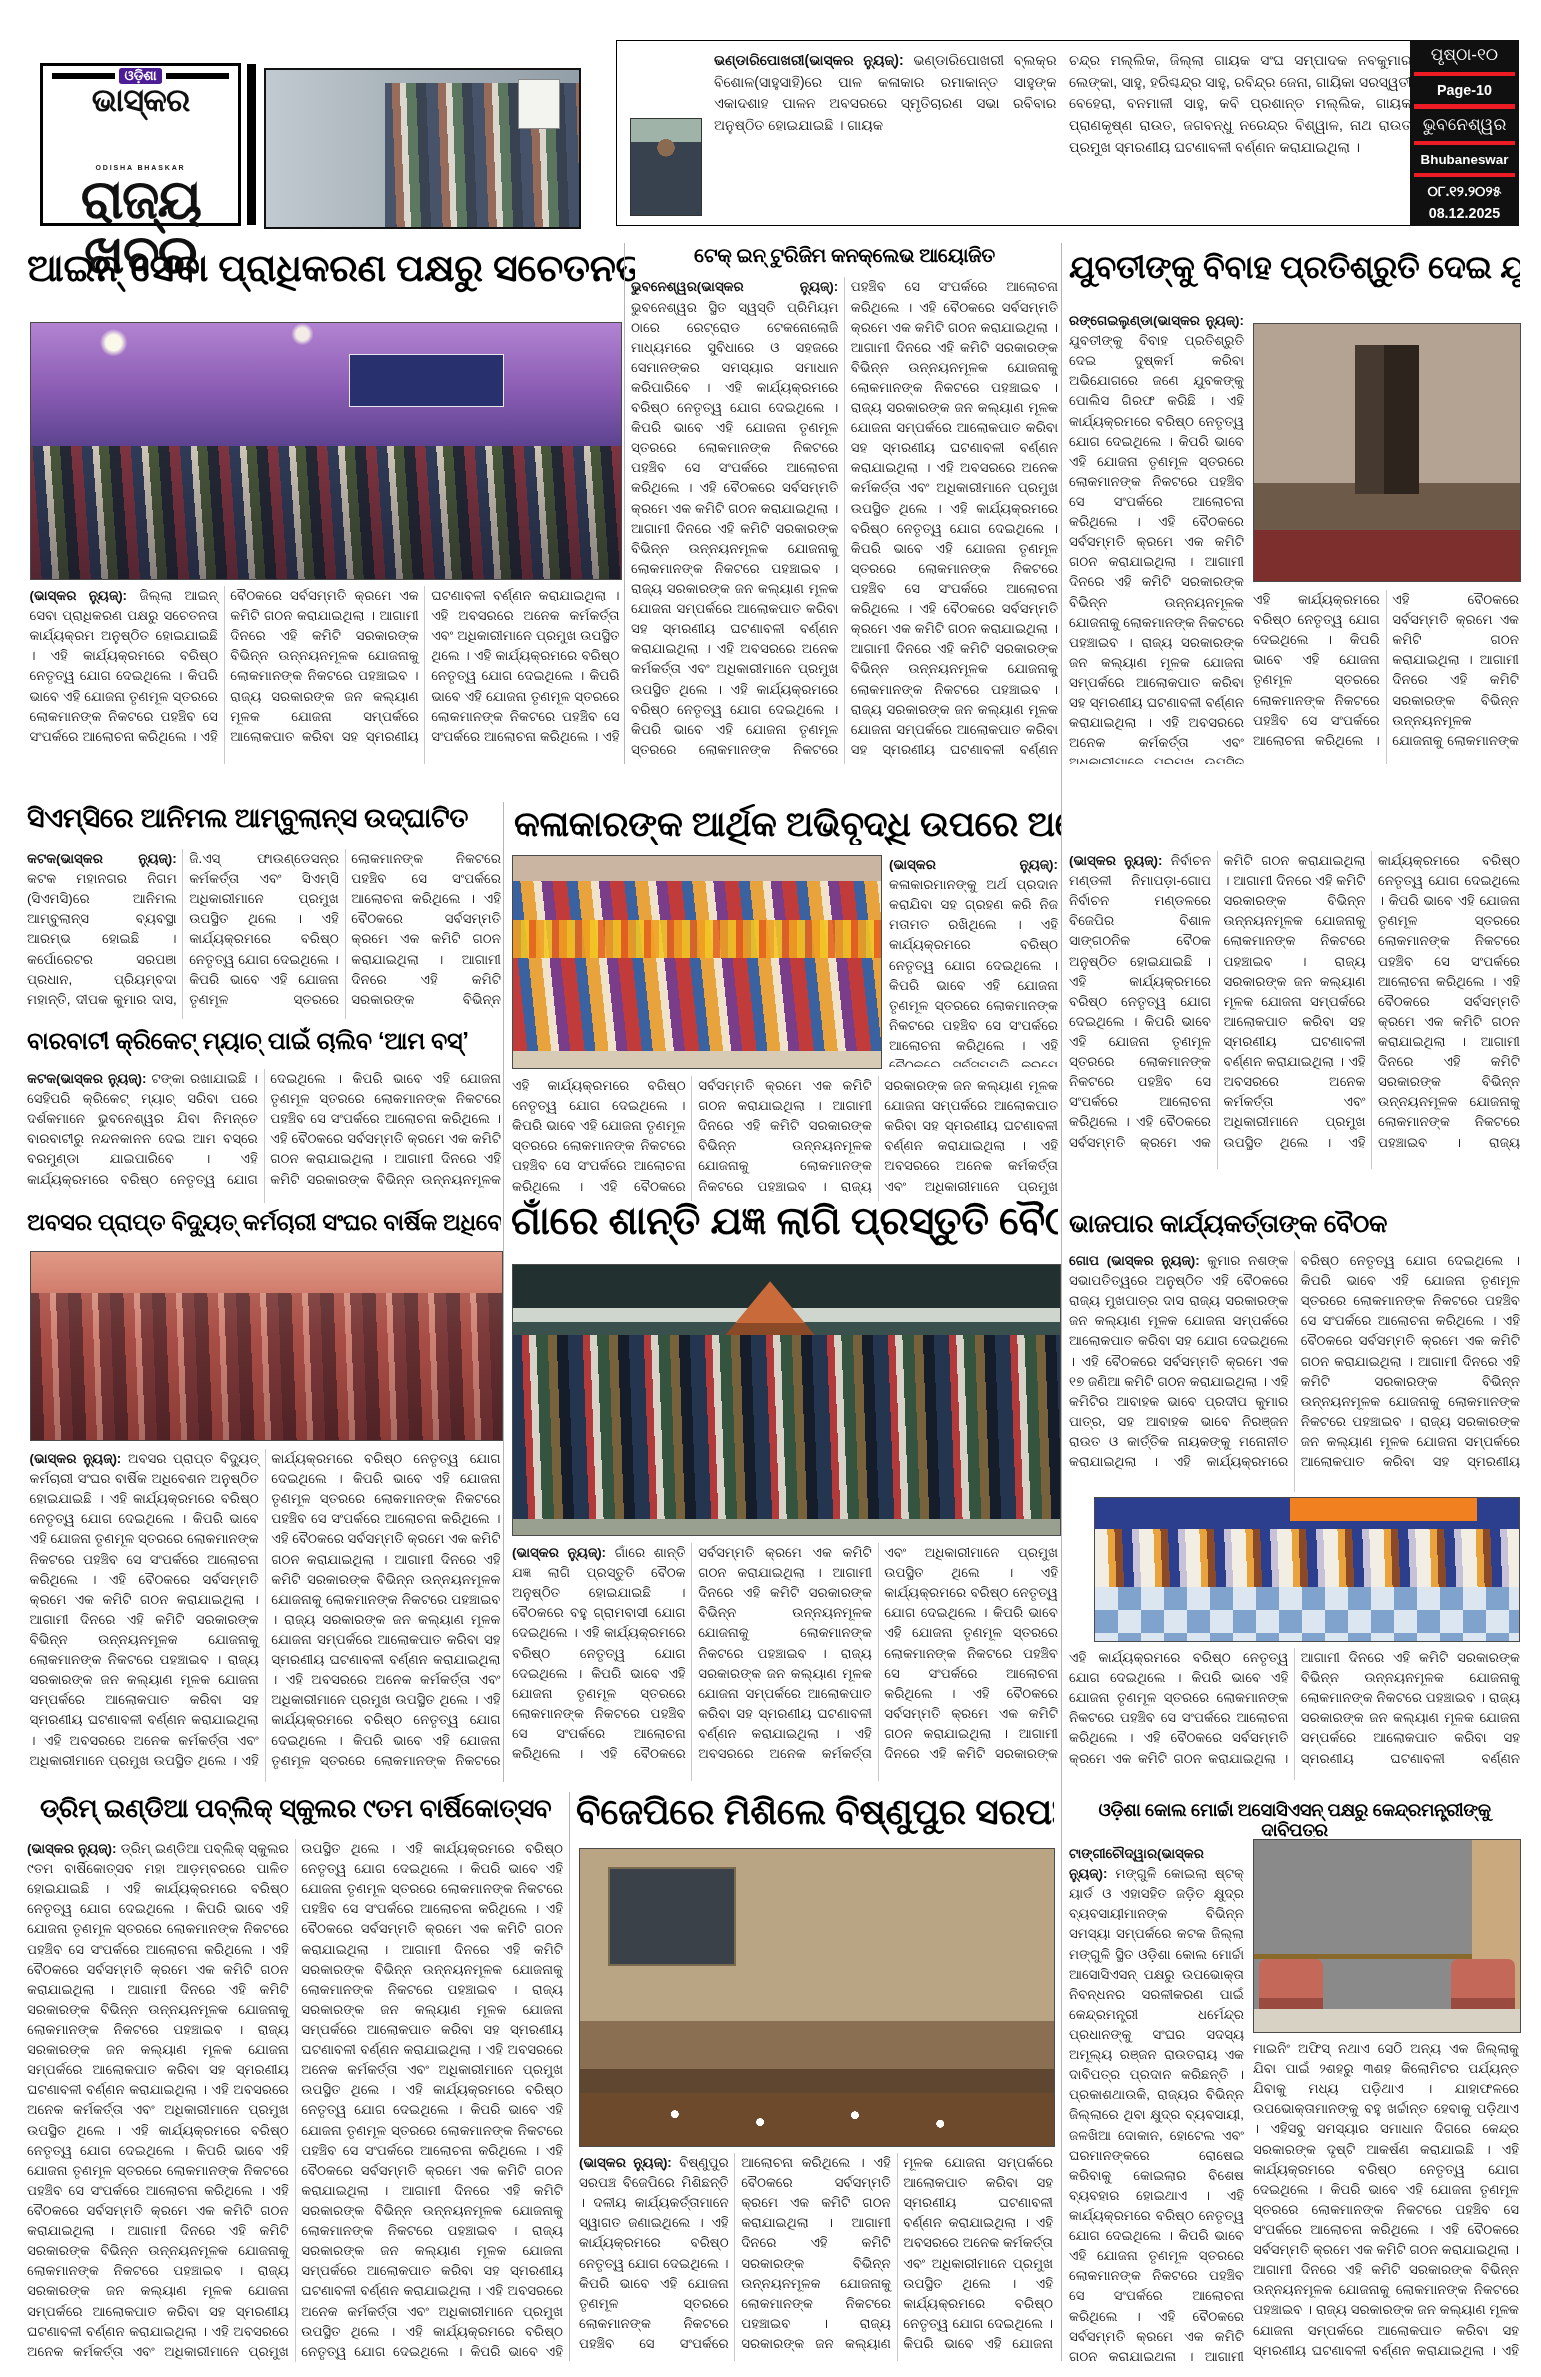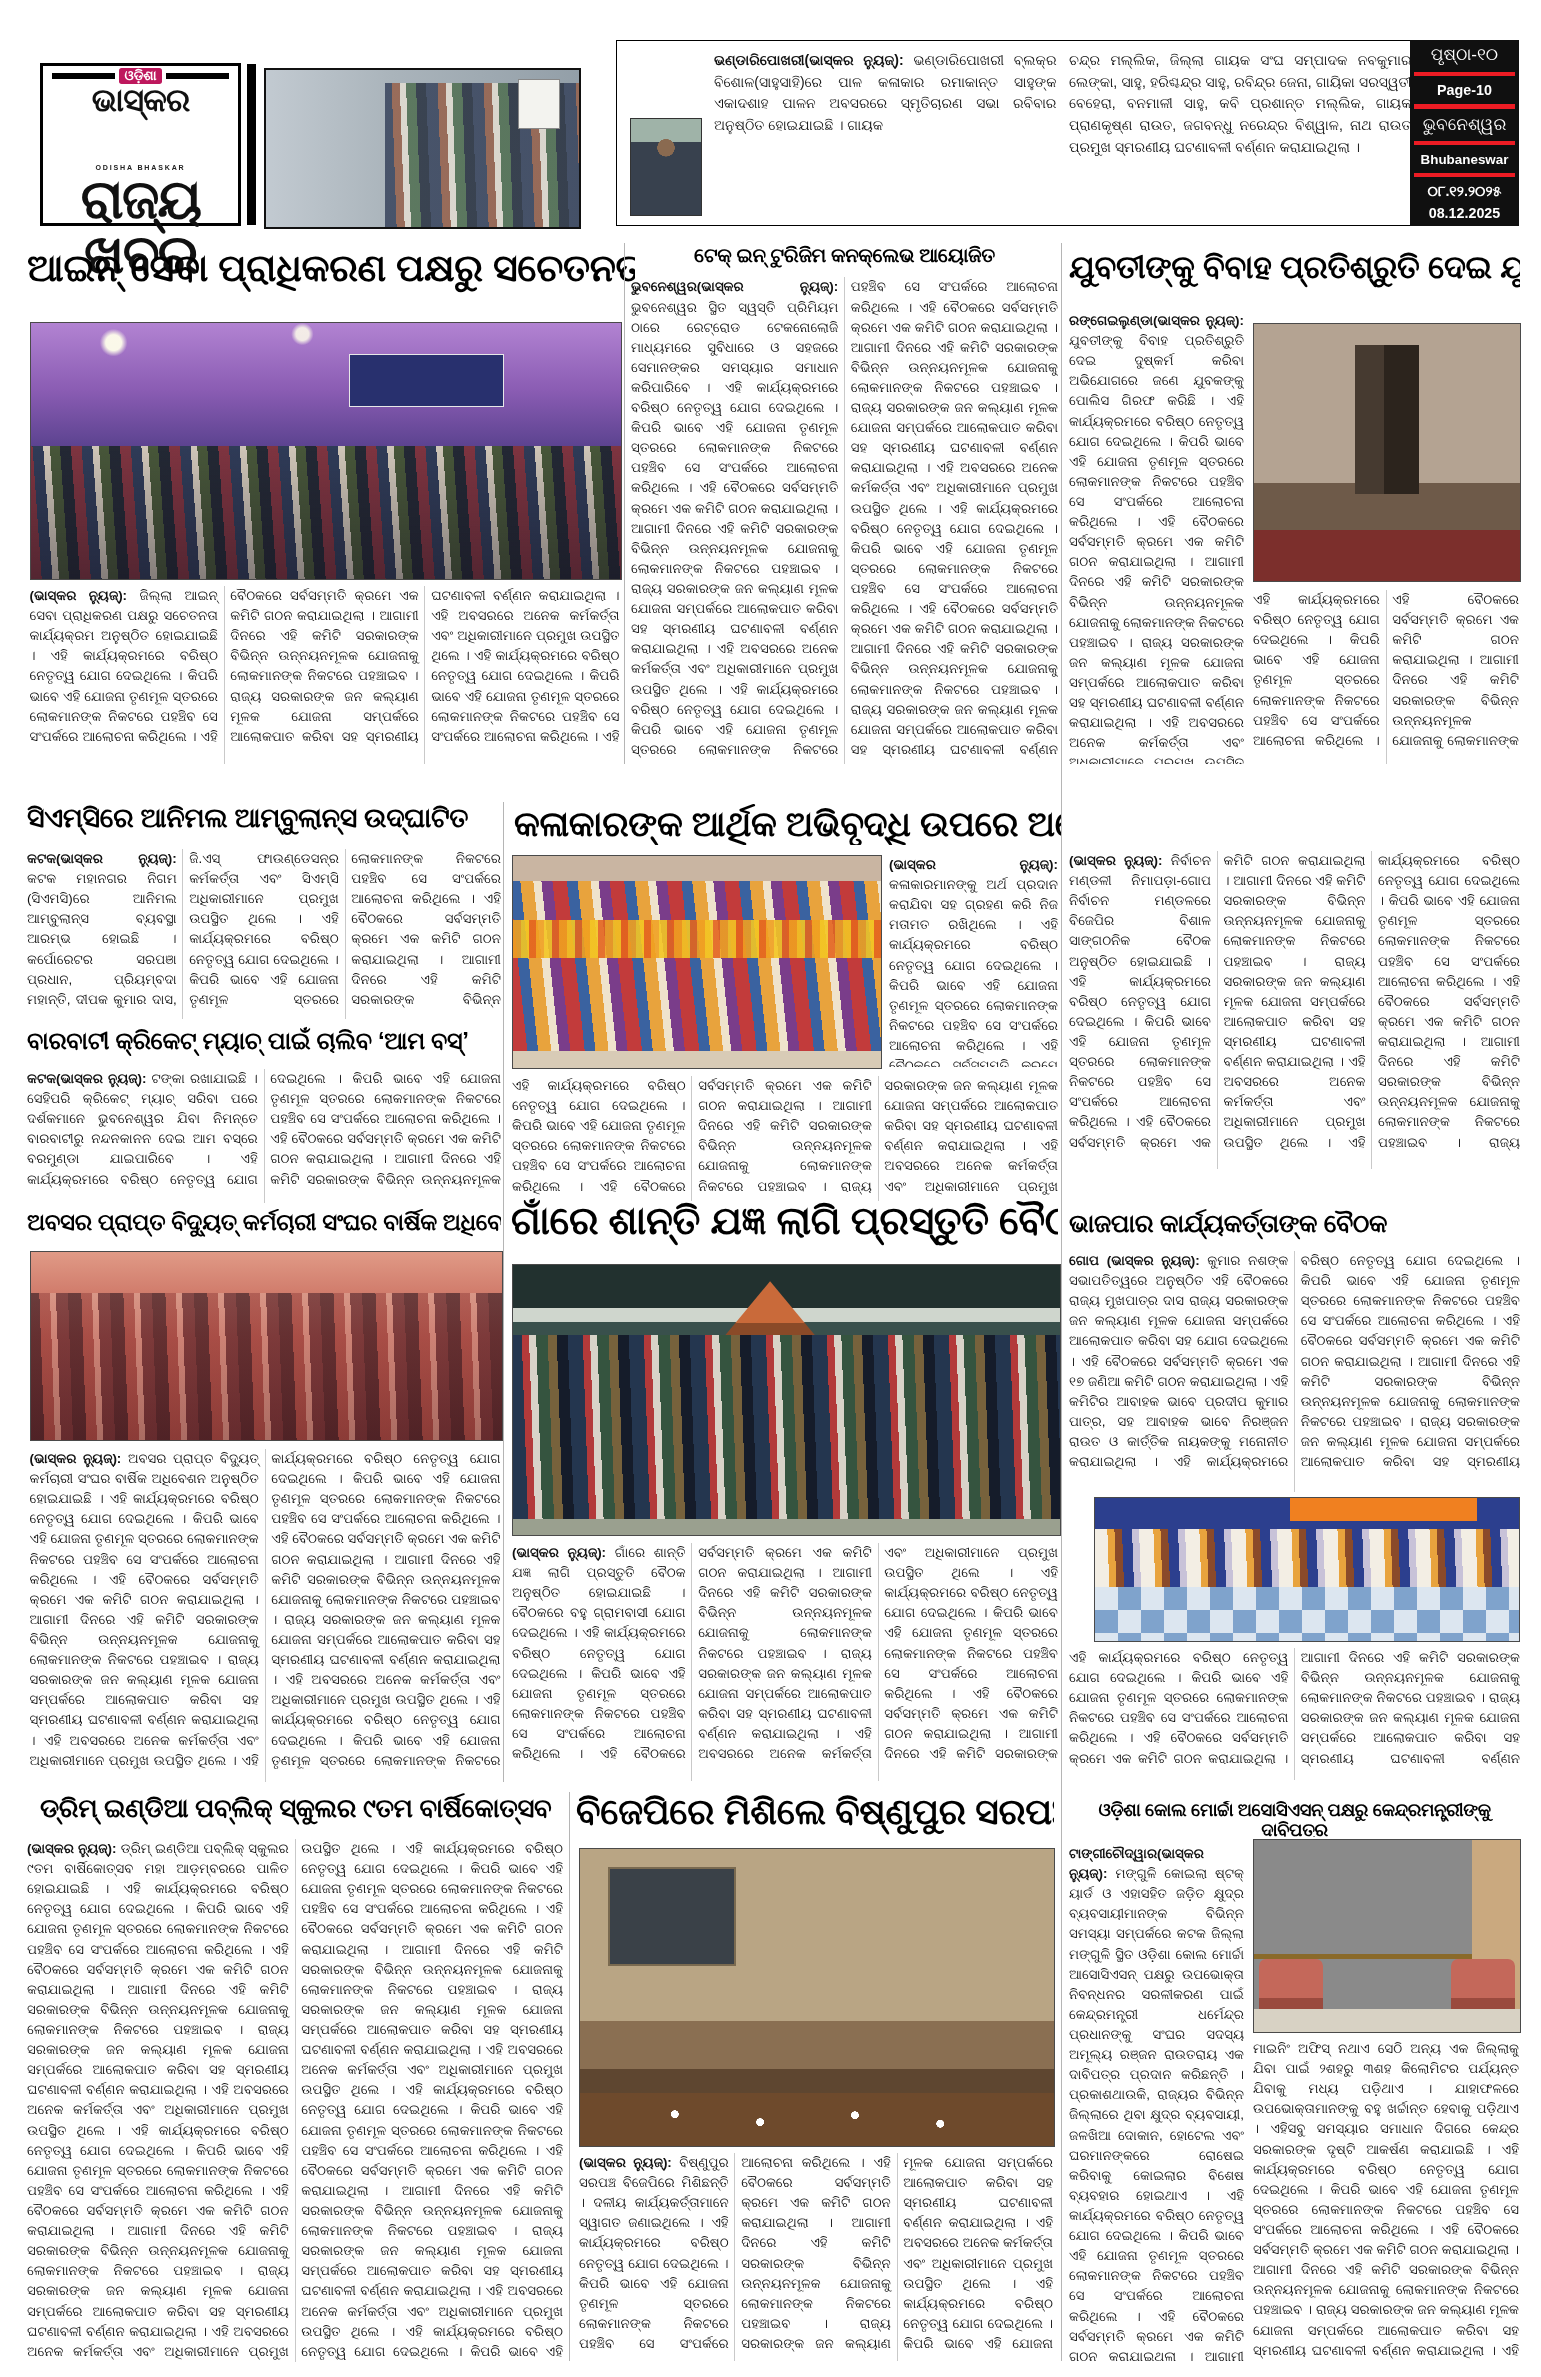--- a/index.html
+++ b/index.html
@@ -10,21 +10,21 @@
   .hl.center{text-align:center;}
   .body{font-size:13.4px;line-height:1.5;text-align:justify;overflow:hidden;column-gap:12.5px;column-rule:0.9px solid #c9c9c9;}
   .body b{font-weight:700;}
   .vrule{position:absolute;width:0.9px;background:#b5b5b5;}
   .photo{position:absolute;border:0.9px solid #4a4a4a;background:#8a8a8a;overflow:hidden;}
   .layer{position:absolute;}
   
   .logo-box{border:3.6px solid #000;text-align:center;box-sizing:border-box;padding-top:1.8px;}
   .logo-top{display:flex;align-items:center;gap:4.5px;margin:0 9px;}
   .logo-top .bar{flex:1;height:6.3px;background:#000;}
-  .logo-top .t{font-size:13.4px;font-weight:700;background:#be185d;color:#fff;padding:0 5.4px;border-radius:2.7px;}
+  .logo-top .t{font-size:13.4px;font-weight:700;background:#4c1d95;color:#fff;padding:0 5.4px;border-radius:2.7px;}
   .logo-main{font-size:32px;font-weight:800;line-height:1.0;letter-spacing:-0.9px;}
   .logo-sub{font-size:7.1px;letter-spacing:1.8px;font-weight:700;color:#222;margin-top:48px;}
   .logo-line{font-size:54px;font-weight:800;line-height:1.02;letter-spacing:-1.8px;}
   .brief-box{border:1.8px solid #000;box-sizing:border-box;padding:9px 12.5px;display:flex;gap:12.5px;}
   .brief-portrait{align-self:flex-end;flex:0 0 70px;height:96px;border:1.8px solid #333;
       background:linear-gradient(180deg,#9fb3a8 0 22%,#4c5663 22% 100%);
       background-image:radial-gradient(circle 14.3px at 50% 30%,#8a6a50 0 60%,transparent 62%),
                        linear-gradient(180deg,#9fb3a8 0 24%,#38414e 24% 100%);}
   .brief-col{flex:1;font-size:14px;line-height:1.55;text-align:justify;overflow:hidden;}
   .info-box{background:#101010;color:#fff;text-align:center;box-sizing:border-box;padding:5.4px 2.7px;

